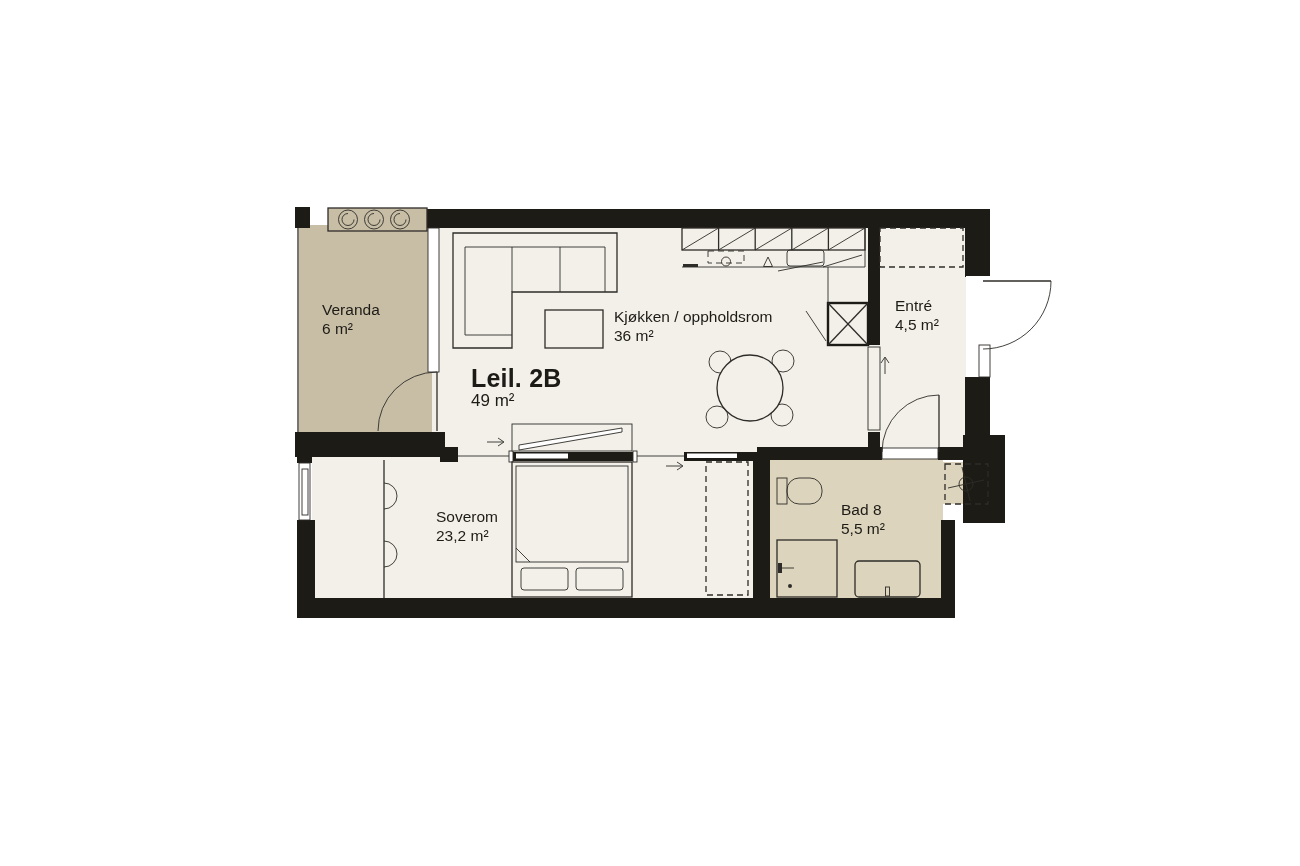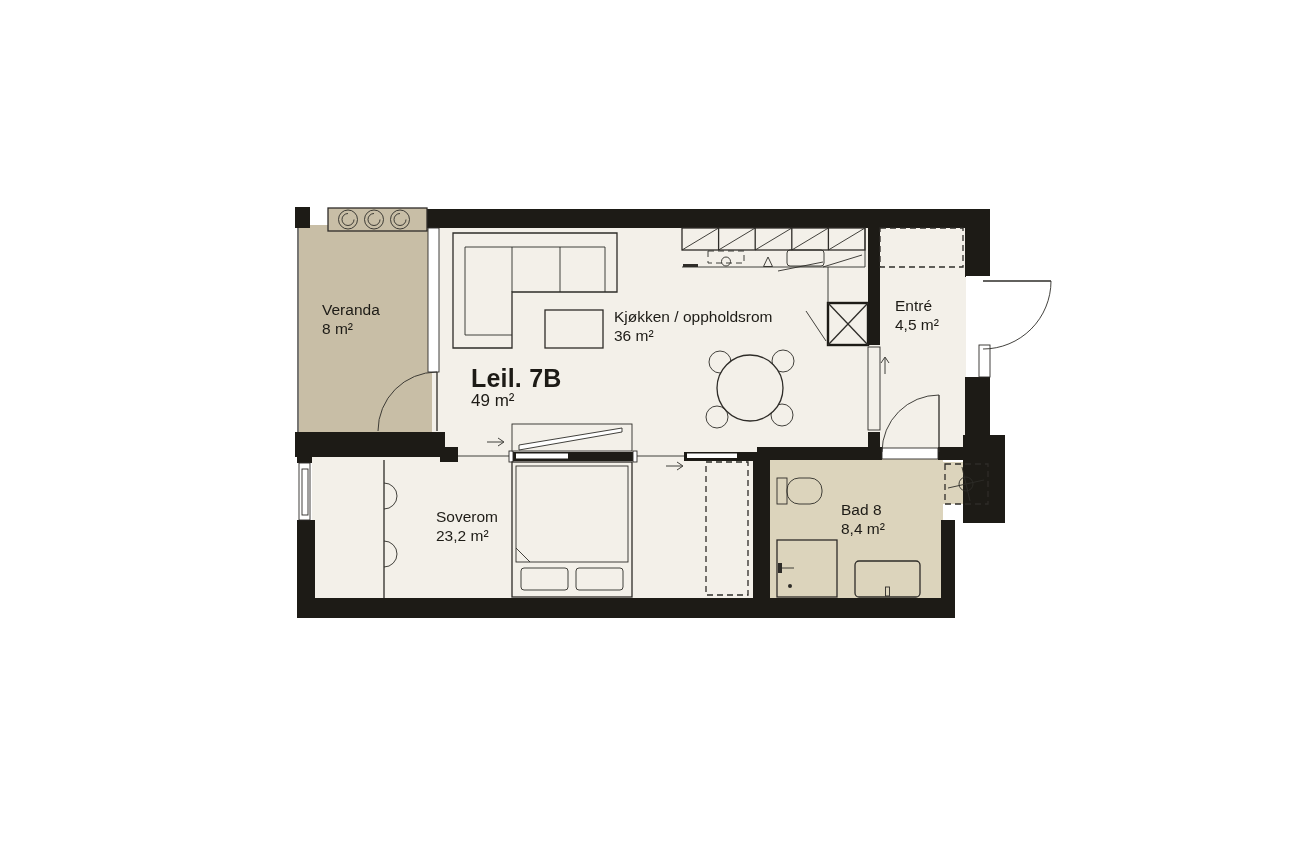--- a/index.html
+++ b/index.html
@@ -214,40 +214,40 @@
       <line class="s thin" x1="966" y1="484" x2="984" y2="480"></line>
       <line class="s thin" x1="966" y1="484" x2="962" y2="467"></line>
       <line class="s thin" x1="966" y1="484" x2="948" y2="488"></line>
       <line class="s thin" x1="966" y1="484" x2="970" y2="501"></line>
     </g>
   </g>
 </svg>
 
   <div class="room-label" style="left:322px;top:301px">
     <span>Veranda</span>
-    <span class="area">8 m²</span>
+    <span class="area">6 m²</span>
   </div>
 
   <div class="room-label" style="left:614px;top:308px">
     <span>Kjøkken / oppholdsrom</span>
     <span class="area">36 m²</span>
   </div>
 
   <div class="room-label" style="left:895px;top:297px">
     <span>Entré</span>
     <span class="area">4,5 m²</span>
   </div>
 
   <div class="room-label" style="left:436px;top:508px">
     <span>Soverom</span>
     <span class="area">23,2 m²</span>
   </div>
 
   <div class="room-label" style="left:841px;top:501px">
     <span>Bad 8</span>
-    <span class="area">8,4 m²</span>
+    <span class="area">5,5 m²</span>
   </div>
 
   <div class="unit-label" style="left:471px;top:366px">
-    <span class="unit-name">Leil. 7B</span>
+    <span class="unit-name">Leil. 2B</span>
     <span class="unit-area">49 m²</span>
   </div>
 </div>
 
 </body></html>

